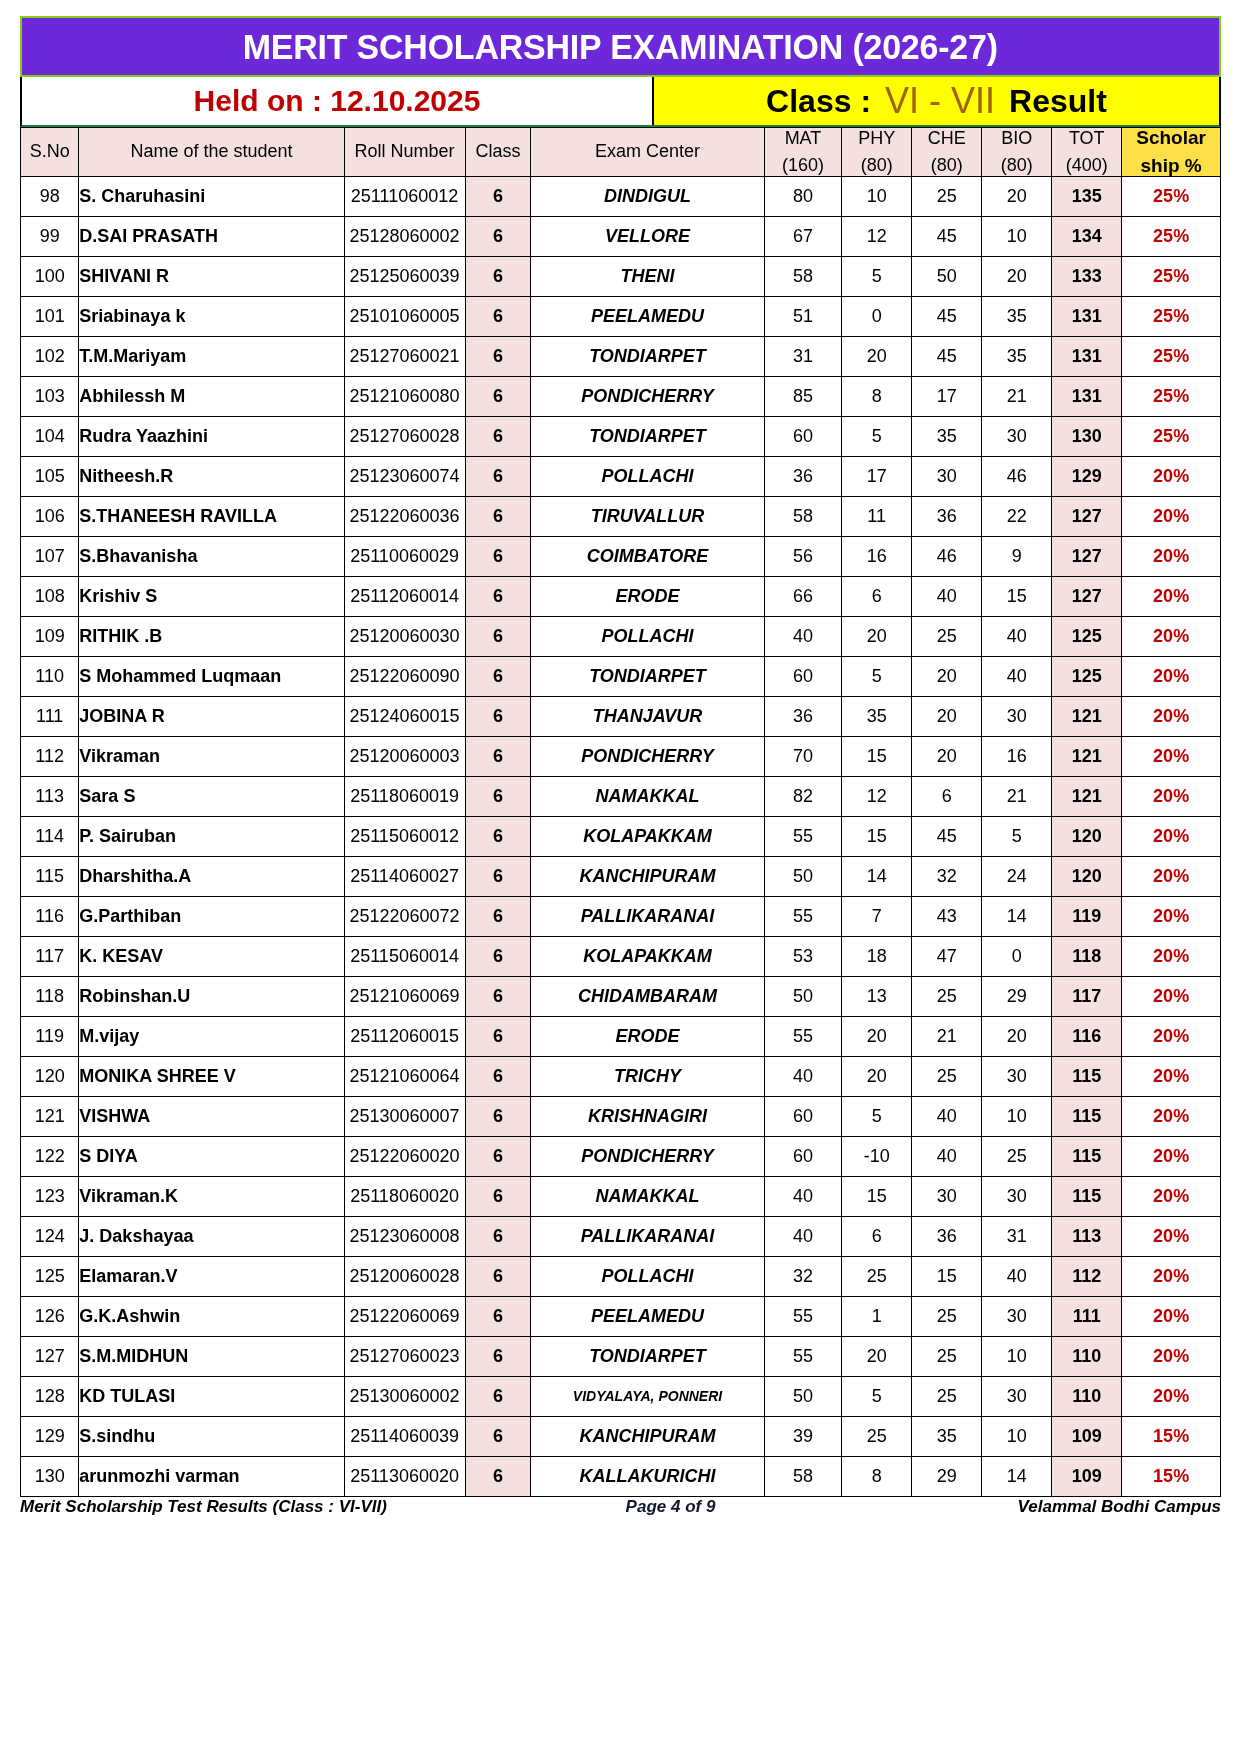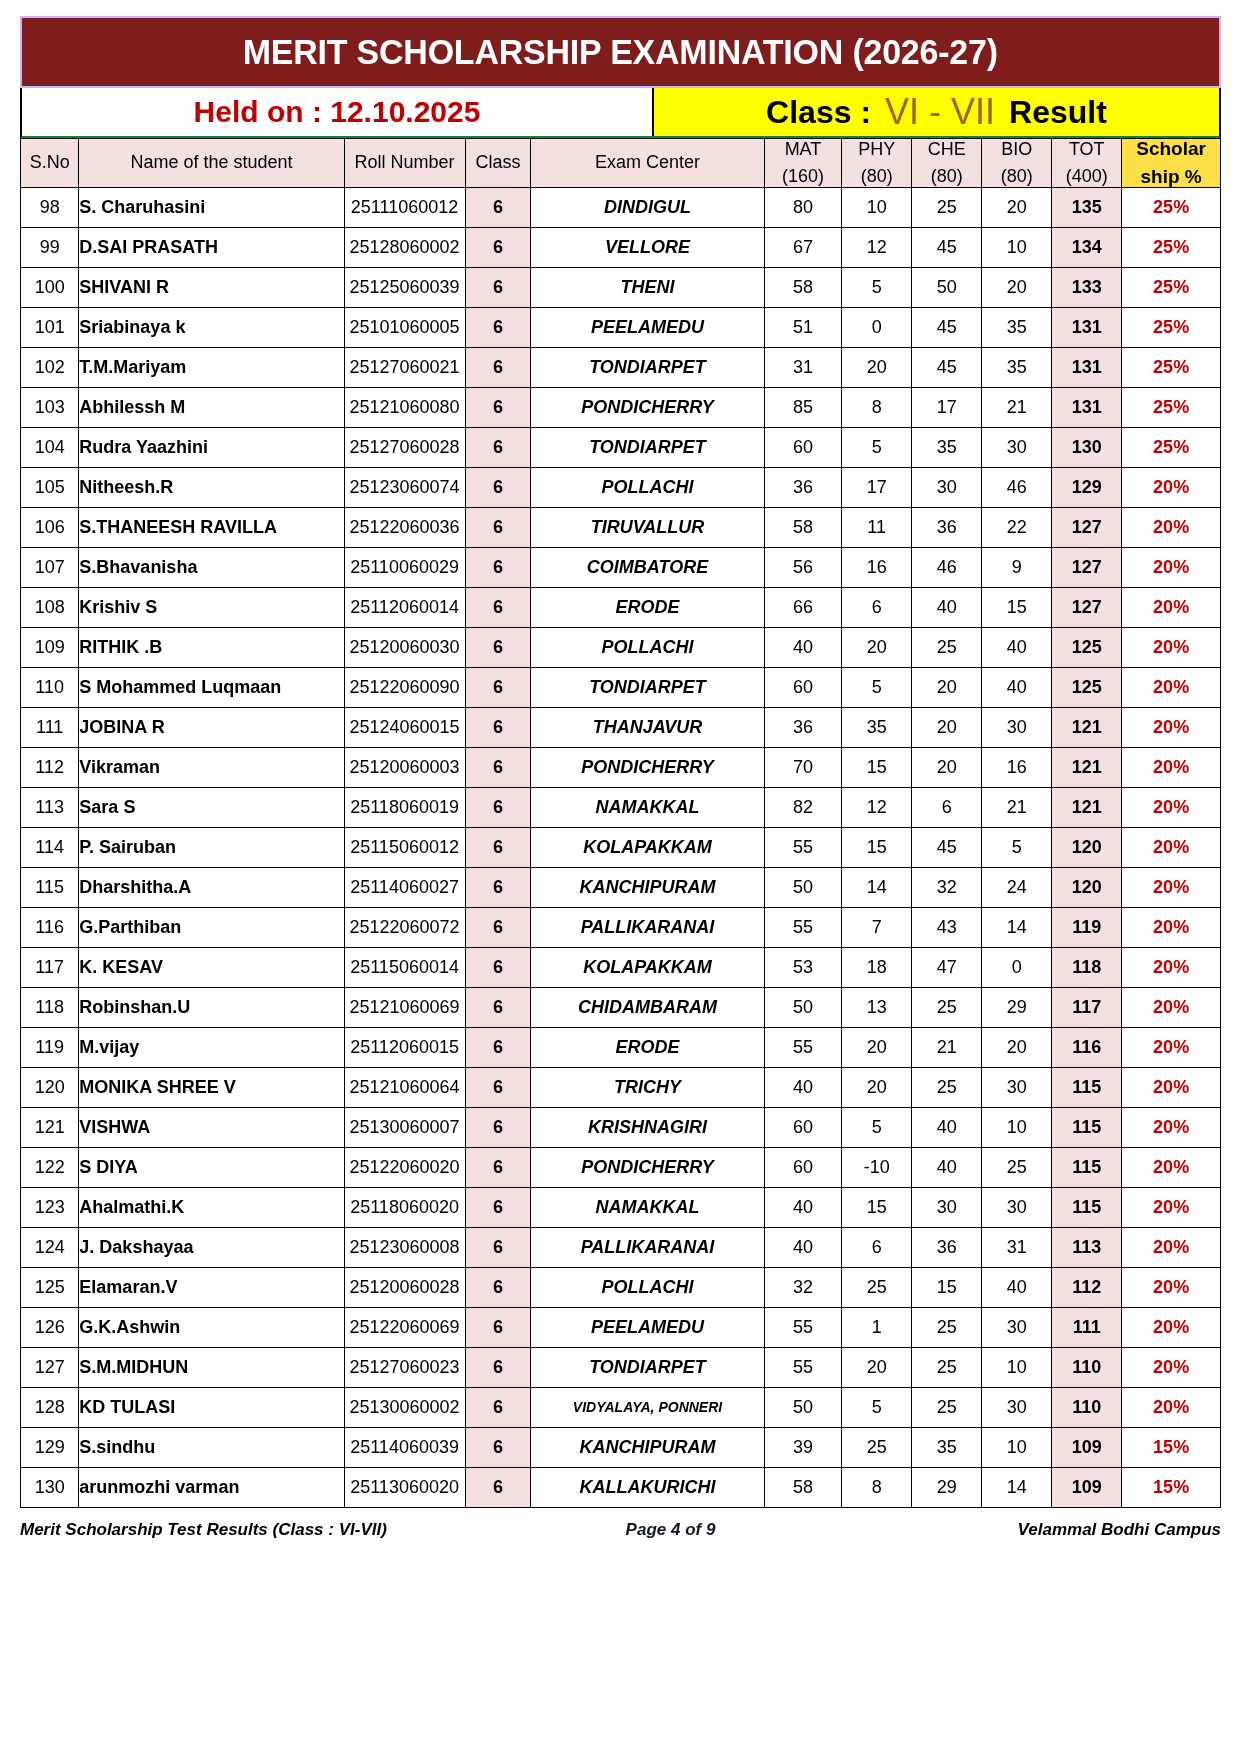--- a/index.html
+++ b/index.html
@@ -14,23 +14,23 @@
     position: relative;
   }
   .page {
     width: 1241px;
     height: 1755px;
     padding: 16px 20px 0 20px;
     position: relative;
   }
   
   .banner {
-    background: #7f1d1d;
-    border: 2px solid #c4b5fd;
-    height: 72px;
+    background: #6d28d9;
+    border: 2px solid #84cc16;
+    height: 61px;
     display: flex;
     align-items: center;
     justify-content: center;
   }
   .banner-title {
     color: #ffffff;
     font-size: 35px;
     font-weight: bold;
     letter-spacing: -0.2px;
     white-space: nowrap;
@@ -114,21 +114,20 @@
   td.cls    { text-align: center; font-weight: bold; background: #f5e0e0; font-size: 19px; }
   td.center { text-align: center; font-style: italic; font-weight: bold; font-size: 16.5px; }
   td.center.long { font-size: 14px; }
   td.mark   { text-align: center; font-size: 19px; }
   td.tot    { text-align: center; font-weight: bold; background: #f5e0e0; font-size: 20px; }
   td.sch    { text-align: center; font-weight: bold; color: #c00000; font-size: 22px; }
 
   
   .footer {
     width: 1201px;
-    margin-top: 12px;
     display: flex;
     align-items: flex-start;
     font-style: italic;
     font-weight: bold;
     font-size: 17px;
   }
   .footer .left  { width: 420px; text-align: left; color: #000; }
   .footer .mid   { flex: 1; text-align: center; color: #0f172a; }
   .footer .right { width: 320px; text-align: right; color: #000; }
 </style>
@@ -502,21 +501,21 @@
           <td class="center">PONDICHERRY</td>
           <td class="mark">60</td>
           <td class="mark">-10</td>
           <td class="mark">40</td>
           <td class="mark">25</td>
           <td class="tot">115</td>
           <td class="sch">20%</td>
         </tr>
         <tr>
           <td class="sno">123</td>
-          <td class="name">Ahalmathi.K</td>
+          <td class="name">Vikraman.K</td>
           <td class="roll">25118060020</td>
           <td class="cls">6</td>
           <td class="center">NAMAKKAL</td>
           <td class="mark">40</td>
           <td class="mark">15</td>
           <td class="mark">30</td>
           <td class="mark">30</td>
           <td class="tot">115</td>
           <td class="sch">20%</td>
         </tr>

